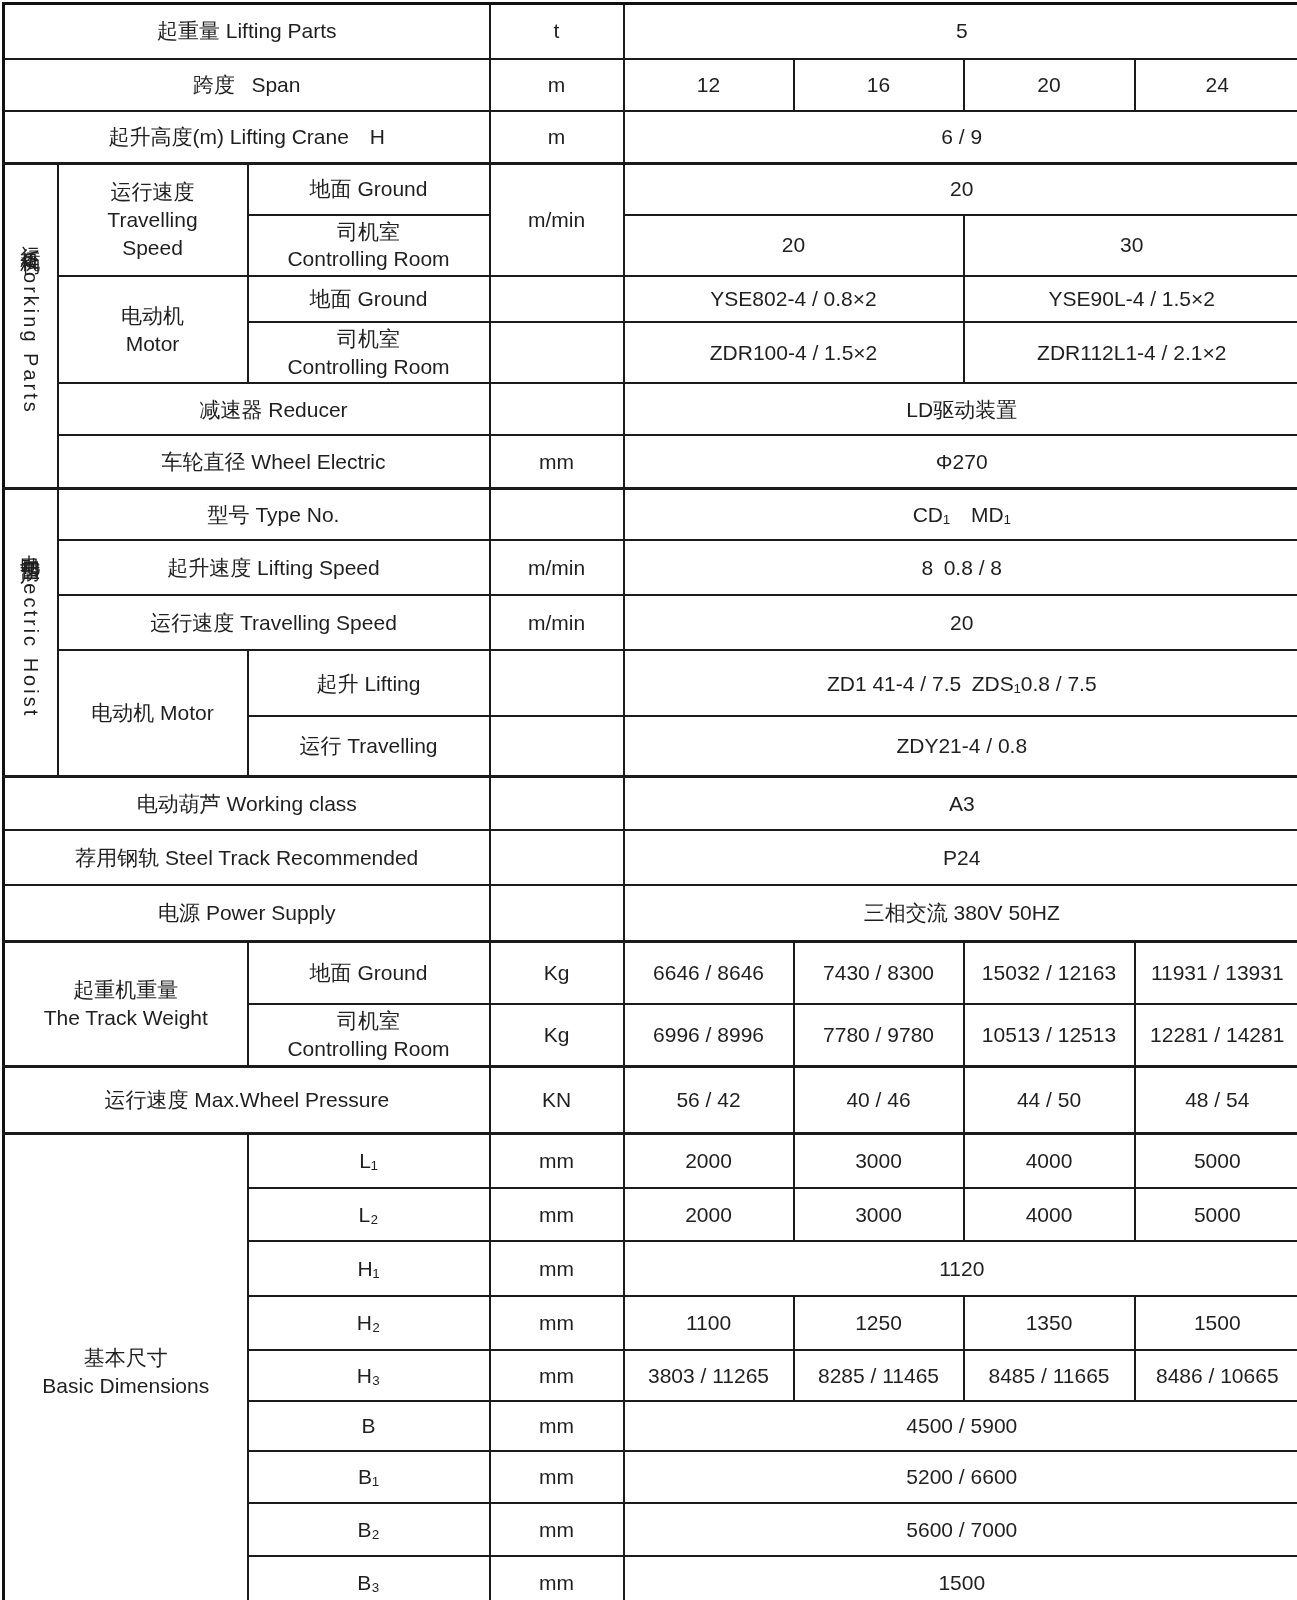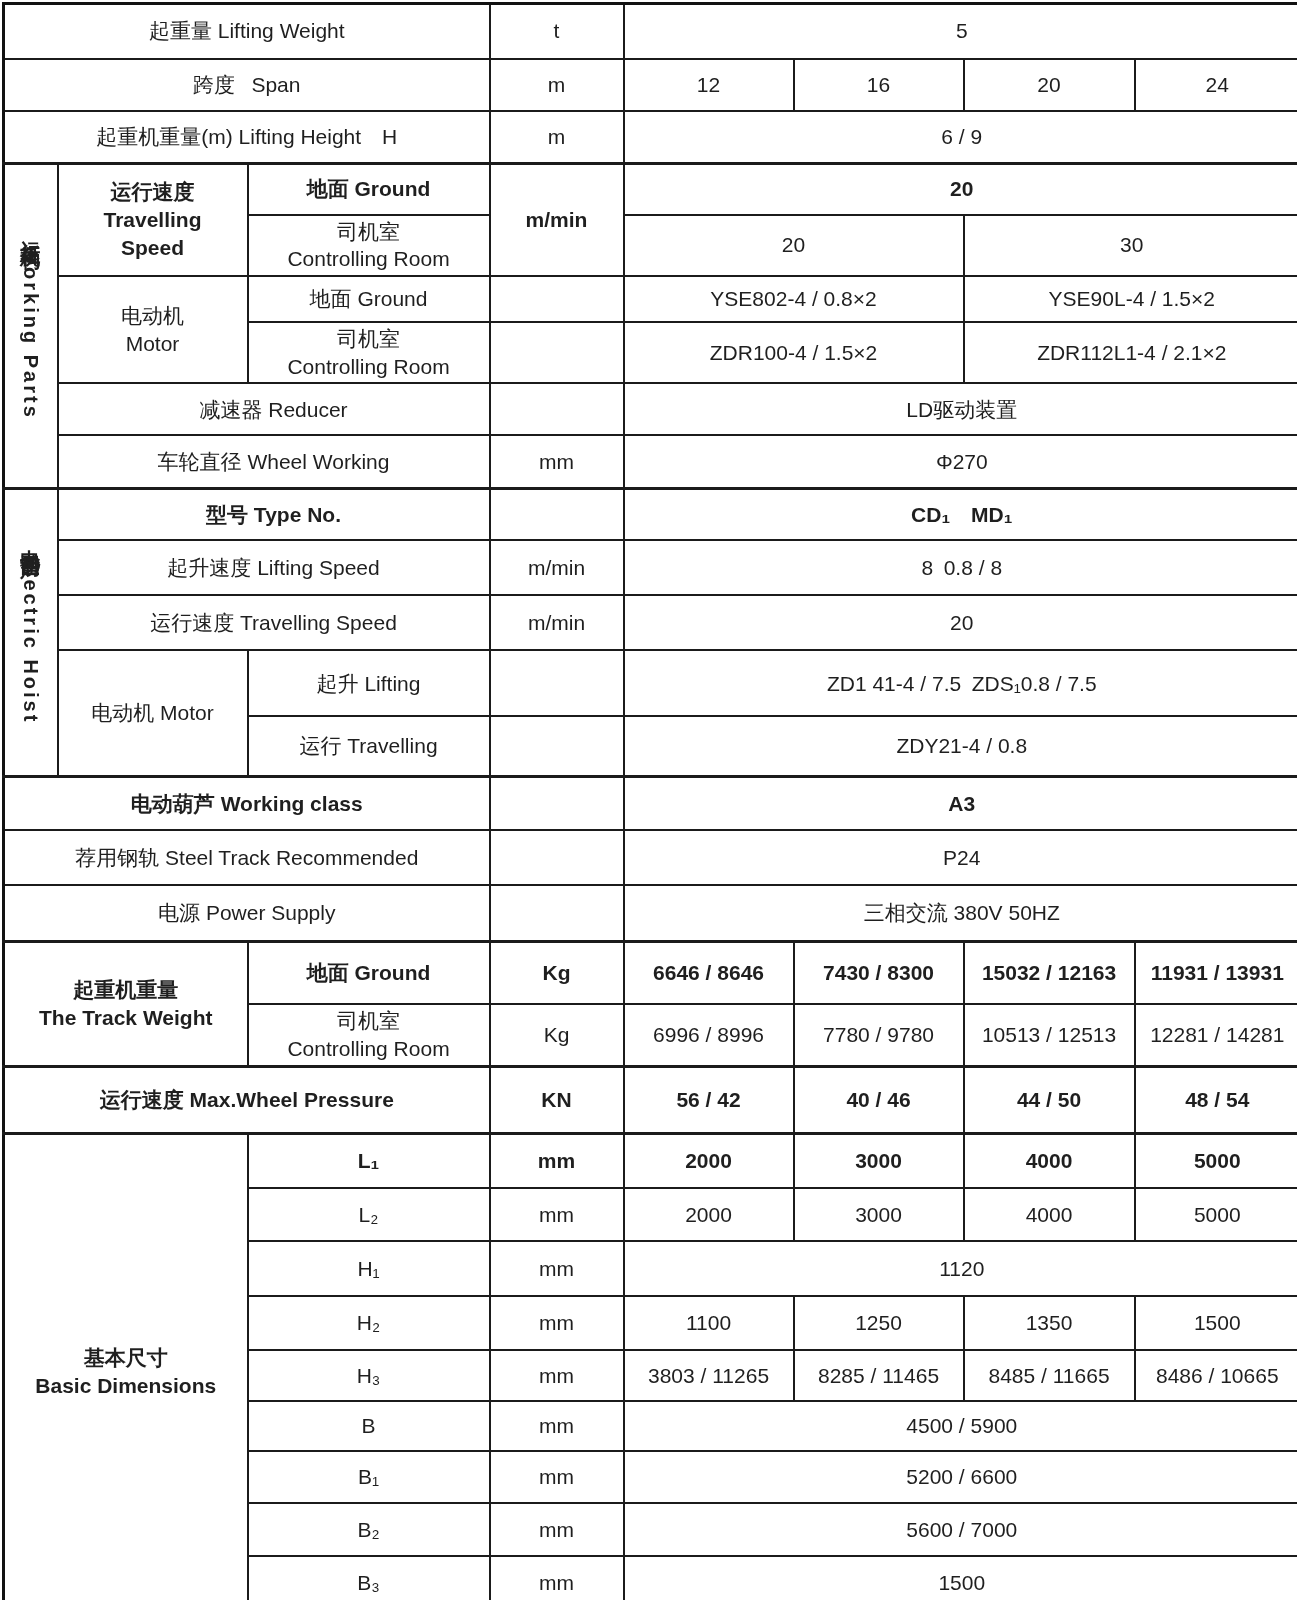--- a/index.html
+++ b/index.html
@@ -26,21 +26,21 @@
     vertical-align: middle;
     font-size: 21px;
     line-height: 1.32;
     white-space: pre-line;
     padding: 2px 4px;
     overflow: hidden;
   }
   
   table.spec { border: 3px solid #111; }
   
-  tr.group-start td { border-top-width: 3px; font-weight: bold; }
+  tr.group-start td { border-top-width: 3px; }
   
   .vlabel {
     display: inline-block;
     writing-mode: vertical-lr;
     text-orientation: mixed;
     font-size: 20px;
     letter-spacing: 3px;
     line-height: 1.1;
     white-space: nowrap;
   }
@@ -58,36 +58,36 @@
         <col style="width:242px">
         <col style="width:134px">
   <col style="width:170px">
         <col style="width:170px">
         <col style="width:171px">
         <col style="width:166px">
 </colgroup>
 <tbody>
 
   <tr style="height:55px">
-    <td colspan="3" class="lbl">起重量  Lifting Weight</td>
+    <td colspan="3" class="lbl">起重量  Lifting Parts</td>
     <td class="lbl">t</td>
     <td colspan="4" class="val">5</td>
   </tr>
 
   <tr style="height:52px">
     <td colspan="3" class="lbl">跨度  Span</td>
     <td class="lbl">m</td>
     <td class="val">12</td>
     <td class="val">16</td>
     <td class="val">20</td>
     <td class="val">24</td>
   </tr>
 
   <tr style="height:53px">
-    <td colspan="3" class="lbl">起重机重量(m)  Lifting Height H</td>
+    <td colspan="3" class="lbl">起升高度(m)  Lifting Crane H</td>
     <td class="lbl">m</td>
     <td colspan="4" class="val">6 / 9</td>
   </tr>
 
   <tr style="height:51px" class="group-start">
     <td rowspan="6"><span class="vlabel">运行机构 Working Parts</span></td>
     <td rowspan="2" class="lbl">运行速度
 Travelling
 Speed</td>
     <td class="lbl">地面 Ground</td>
@@ -119,21 +119,21 @@
     <td colspan="2" class="val">ZDR112L1-4 / 2.1×2</td>
   </tr>
 
   <tr style="height:52px">
     <td colspan="2" class="lbl">减速器 Reducer</td>
     <td></td>
     <td colspan="4" class="val">LD驱动装置</td>
   </tr>
 
   <tr style="height:53px">
-    <td colspan="2" class="lbl">车轮直径 Wheel Working</td>
+    <td colspan="2" class="lbl">车轮直径 Wheel Electric</td>
     <td class="lbl">mm</td>
     <td colspan="4" class="val">Φ270</td>
   </tr>
 
   <tr style="height:52px" class="group-start">
     <td rowspan="5"><span class="vlabel">电动葫芦 Electric Hoist</span></td>
     <td colspan="2" class="lbl">型号 Type No.</td>
     <td></td>
     <td colspan="4" class="val">CD₁ MD₁</td>
   </tr>

